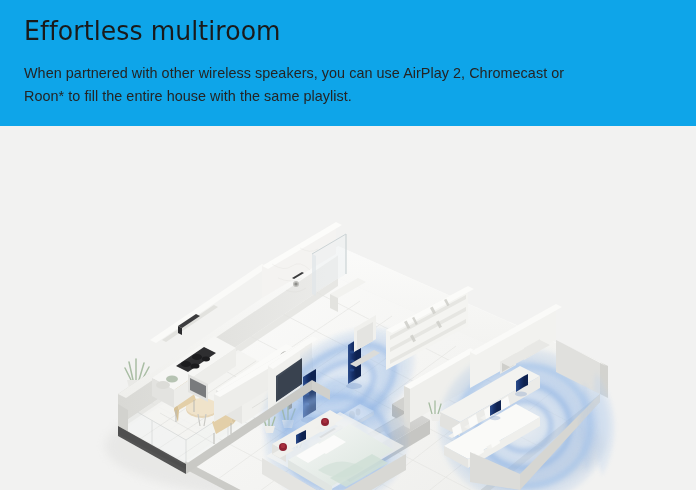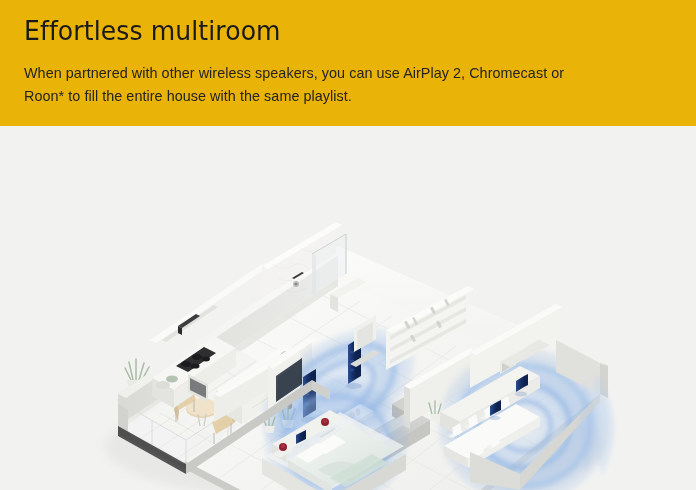--- a/index.html
+++ b/index.html
@@ -3,21 +3,21 @@
 <meta charset="utf-8">
 <title>Effortless multiroom</title>
 <style>
   html,body{margin:0;padding:0;}
   body{
     width:696px;height:490px;overflow:hidden;
     background:#f2f2f1;
     font-family:"Liberation Sans","DejaVu Sans",sans-serif;
     -webkit-font-smoothing:antialiased;
   }
-  .page{position:relative;width:696px;height:490px;background:#eab308;}
+  .page{position:relative;width:696px;height:490px;background:#0ea5e9;}
 
   
   .copy{position:absolute;left:24px;top:14px;width:620px;}
   .headline{
     font-size:27px;line-height:34px;font-weight:400;color:#1a1a1a;
     letter-spacing:.1px;margin:0 0 14px 0;
     font-family:"DejaVu Sans","Liberation Sans",sans-serif;
     transform:scaleX(.93);transform-origin:left center;
   }
   .subcopy{

